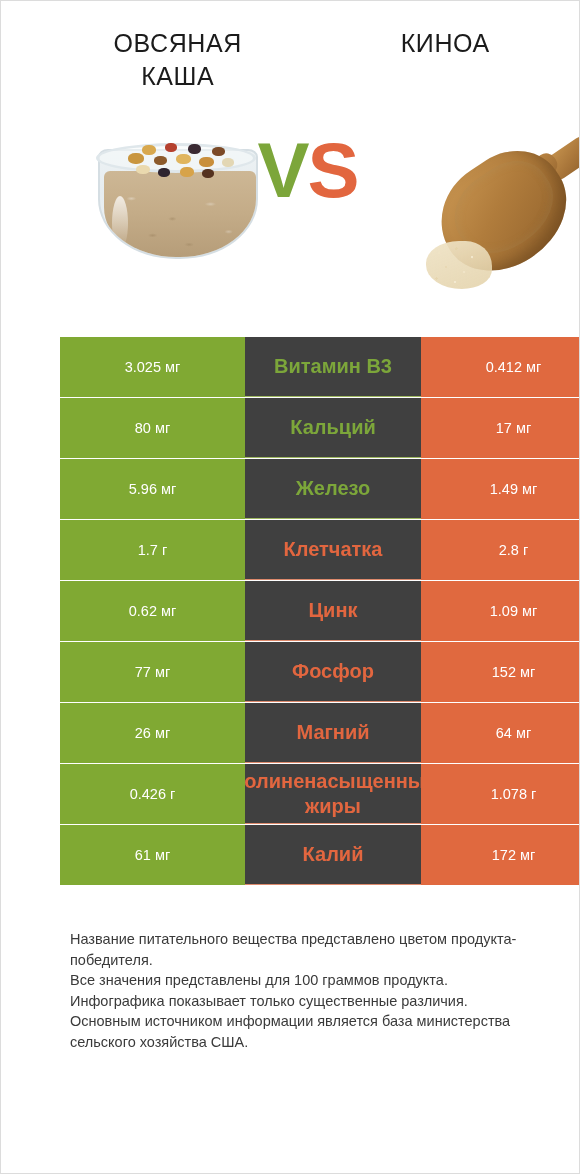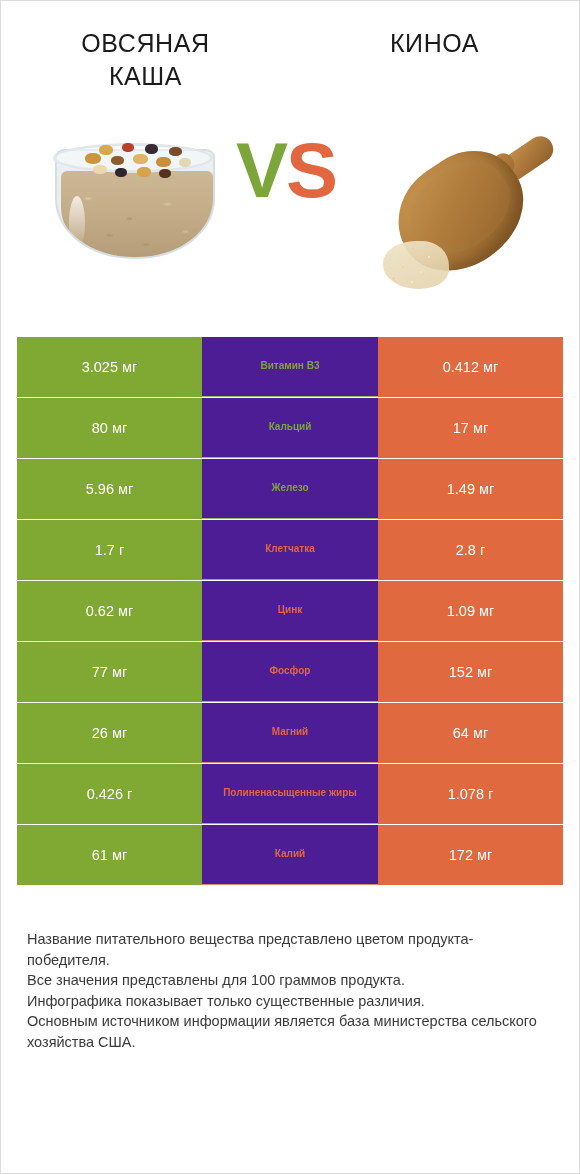--- a/index.html
+++ b/index.html
@@ -11,20 +11,21 @@
     font-family: "Liberation Sans", sans-serif;
   }
 
   #page {
     position: relative;
     width: 580px;
     height: 1174px;
     background: #ffffff;
     border: 1px solid #dcdcdc;
     overflow: hidden;
+    padding-left: 43px;
   }
 
   
   .header {
     display: flex;
     align-items: flex-start;
     padding-top: 26px;
     height: 108px;
   }
   .head-col {
@@ -190,23 +191,23 @@
     line-height: 1.25;
     text-align: center;
   }
   .cell-left {
     flex: 0 0 185px;
     background: #80A933;
     color: #ffffff;
   }
   .cell-mid {
     flex: 0 0 176px;
-    background: #4c1d95;
+    background: #404040;
     font-weight: 700;
-    font-size: 10px;
+    font-size: 20px;
     overflow: hidden;
     white-space: nowrap;
   }
   .cell-mid.wrap { white-space: normal; }
   .cell-mid.win-left  { color: #7CA63A; border-bottom: 1px solid #9cb65e; }
   .cell-mid.win-right { color: #E2663F; border-bottom: 1px solid #dd8a6c; }
   .cell-right {
     flex: 0 0 185px;
     background: #E0693F;
     color: #ffffff;

